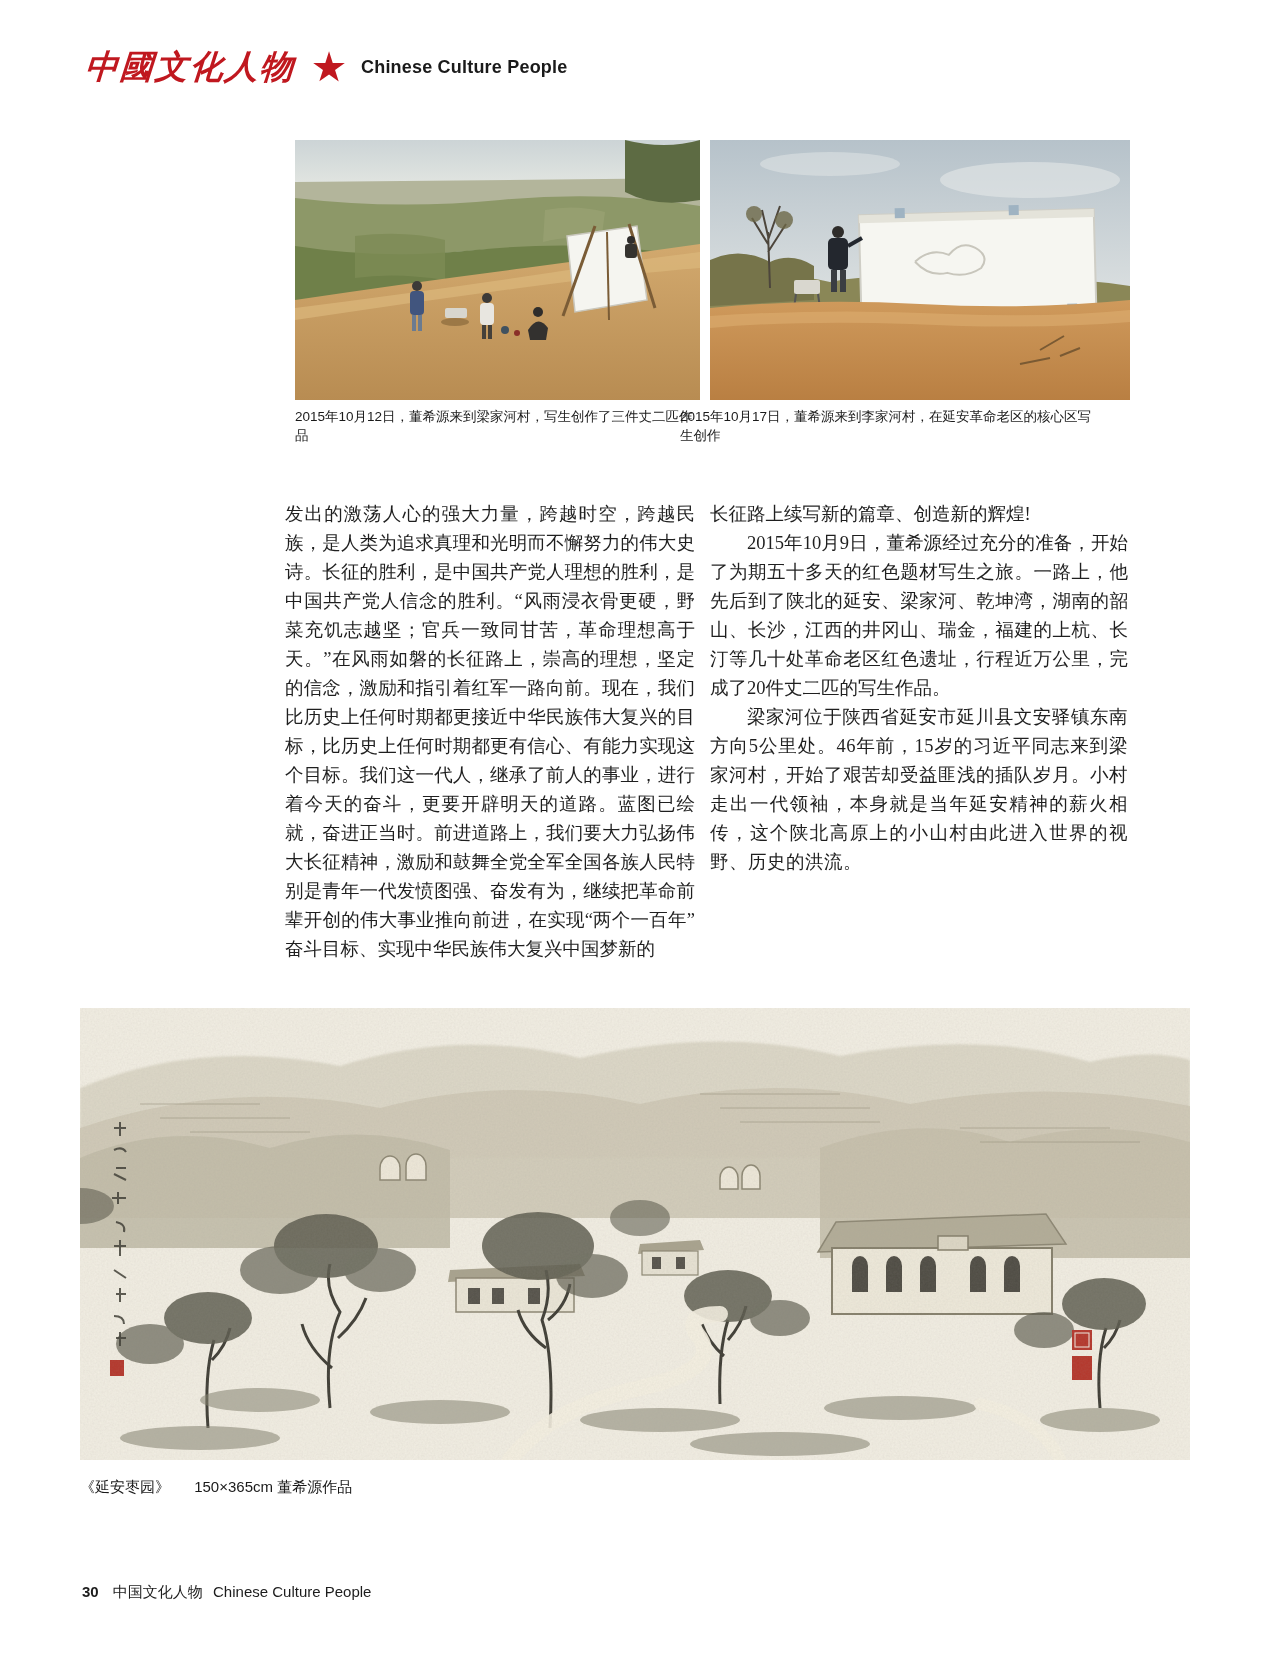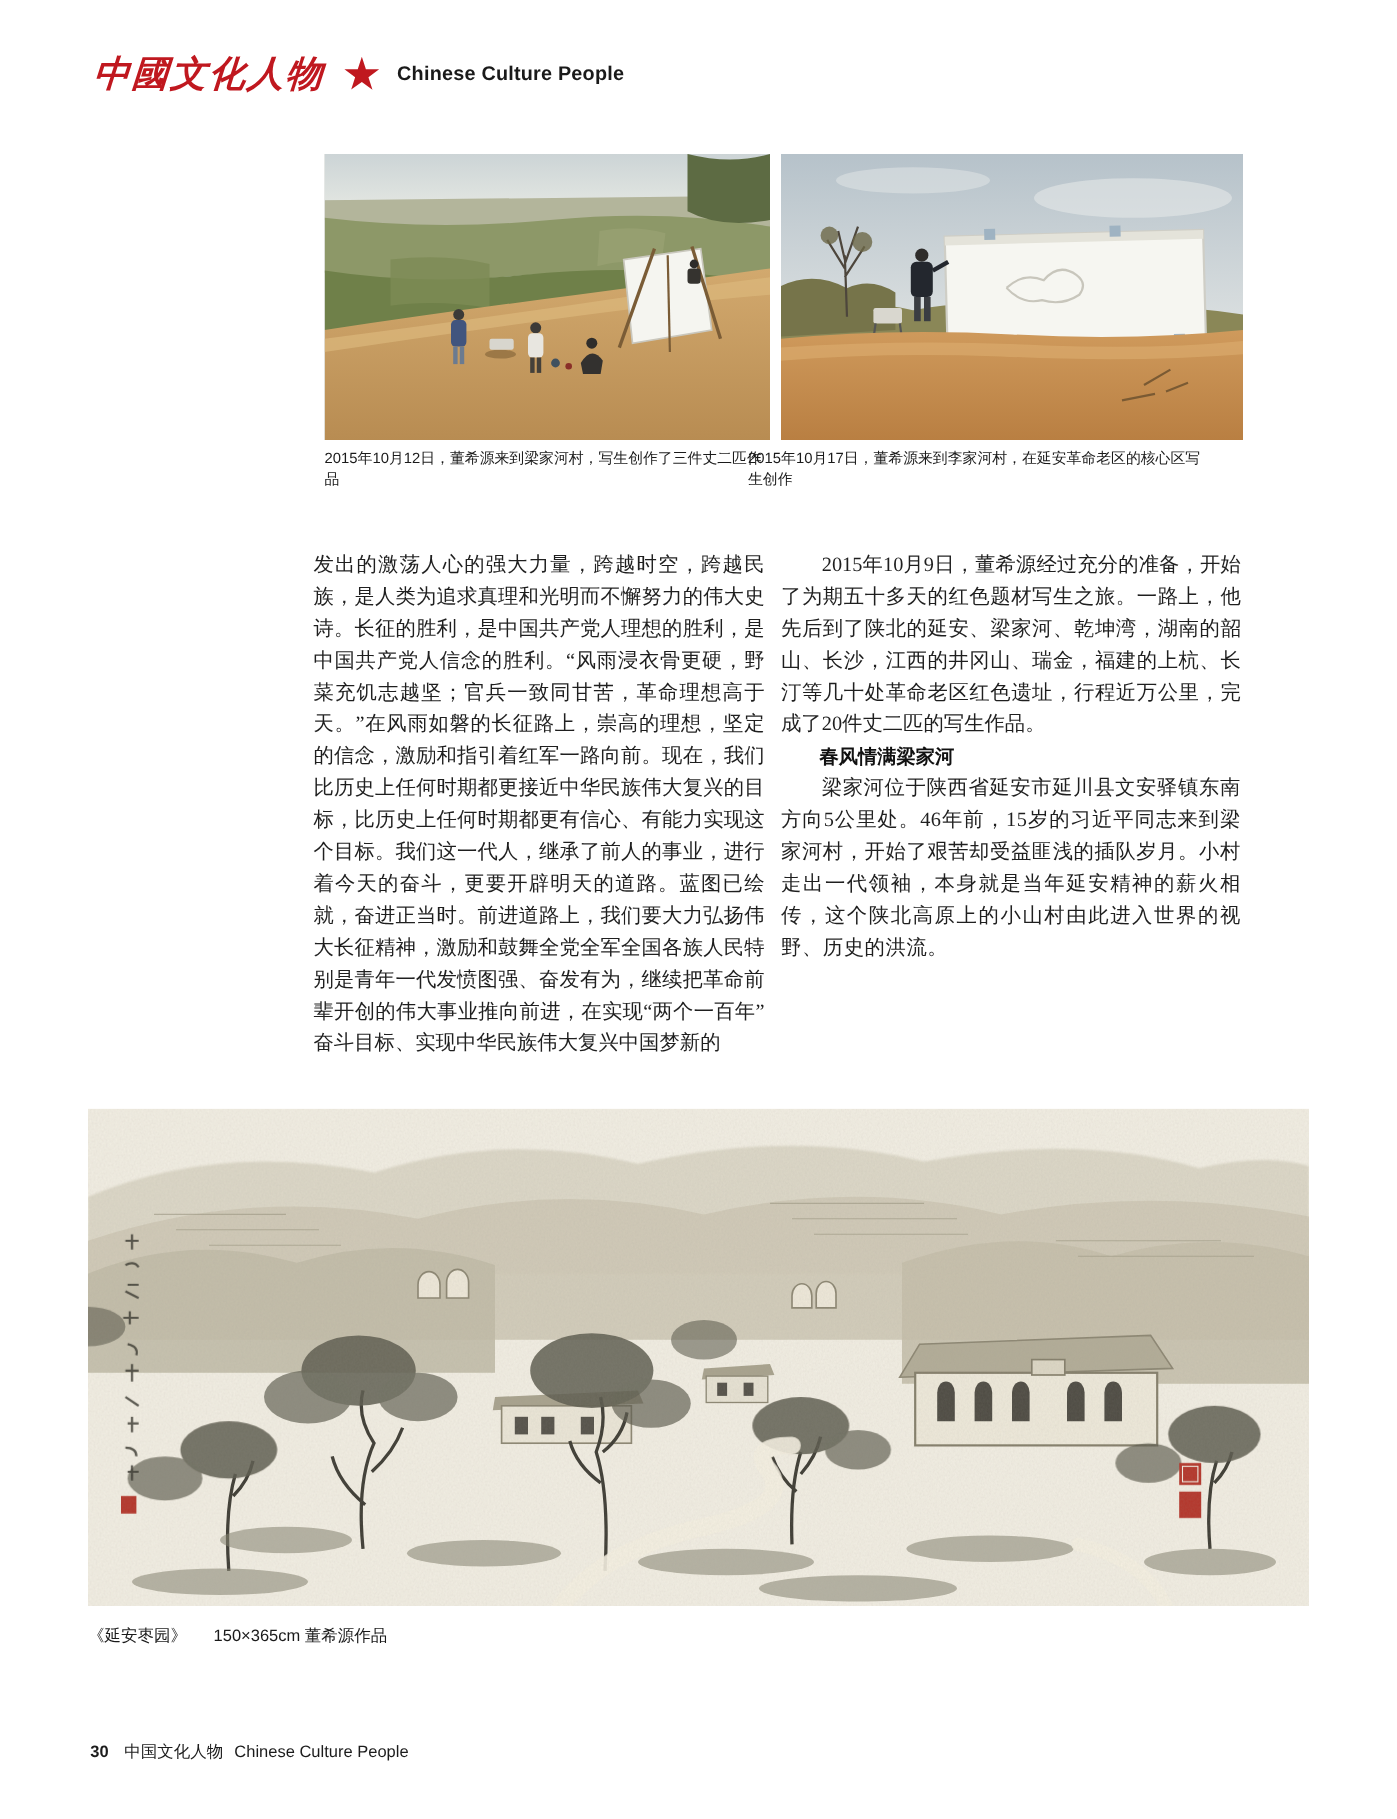--- a/index.html
+++ b/index.html
@@ -173,22 +173,22 @@
   </figure>
 
   <figcaption class="photo-caption cap-left">2015年10月12日，董希源来到梁家河村，写生创作了三件丈二匹作品</figcaption>
   <figcaption class="photo-caption cap-right">2015年10月17日，董希源来到李家河村，在延安革命老区的核心区写生创作</figcaption>
 
   <section class="col col-left">
     <p class="no-indent">发出的激荡人心的强大力量，跨越时空，跨越民族，是人类为追求真理和光明而不懈努力的伟大史诗。长征的胜利，是中国共产党人理想的胜利，是中国共产党人信念的胜利。“风雨浸衣骨更硬，野菜充饥志越坚；官兵一致同甘苦，革命理想高于天。”在风雨如磐的长征路上，崇高的理想，坚定的信念，激励和指引着红军一路向前。现在，我们比历史上任何时期都更接近中华民族伟大复兴的目标，比历史上任何时期都更有信心、有能力实现这个目标。我们这一代人，继承了前人的事业，进行着今天的奋斗，更要开辟明天的道路。蓝图已绘就，奋进正当时。前进道路上，我们要大力弘扬伟大长征精神，激励和鼓舞全党全军全国各族人民特别是青年一代发愤图强、奋发有为，继续把革命前辈开创的伟大事业推向前进，在实现“两个一百年”奋斗目标、实现中华民族伟大复兴中国梦新的</p>
   </section>
 
   <section class="col col-right">
+    <p class="no-indent">长征路上续写新的篇章、创造新的辉煌!</p>
     <p>2015年10月9日，董希源经过充分的准备，开始了为期五十多天的红色题材写生之旅。一路上，他先后到了陕北的延安、梁家河、乾坤湾，湖南的韶山、长沙，江西的井冈山、瑞金，福建的上杭、长汀等几十处革命老区红色遗址，行程近万公里，完成了20件丈二匹的写生作品。</p>
-    <p class="subhead">春风情满梁家河</p>
     <p class="kai">梁家河位于陕西省延安市延川县文安驿镇东南方向5公里处。46年前，15岁的习近平同志来到梁家河村，开始了艰苦却受益匪浅的插队岁月。小村走出一代领袖，本身就是当年延安精神的薪火相传，这个陕北高原上的小山村由此进入世界的视野、历史的洪流。</p>
   </section>
 
   <figure class="painting" style="margin:0;">
     <svg width="1110" height="452" viewBox="0 0 1110 452">
       <defs>
         <filter id="grain">
           <feTurbulence type="fractalNoise" baseFrequency="0.55" numOctaves="2" stitchTiles="stitch" result="n"></feTurbulence>
           <feColorMatrix in="n" type="matrix" values="0 0 0 0 0.35  0 0 0 0 0.34  0 0 0 0 0.30  0 0 0 0.45 0"></feColorMatrix>
         </filter>

